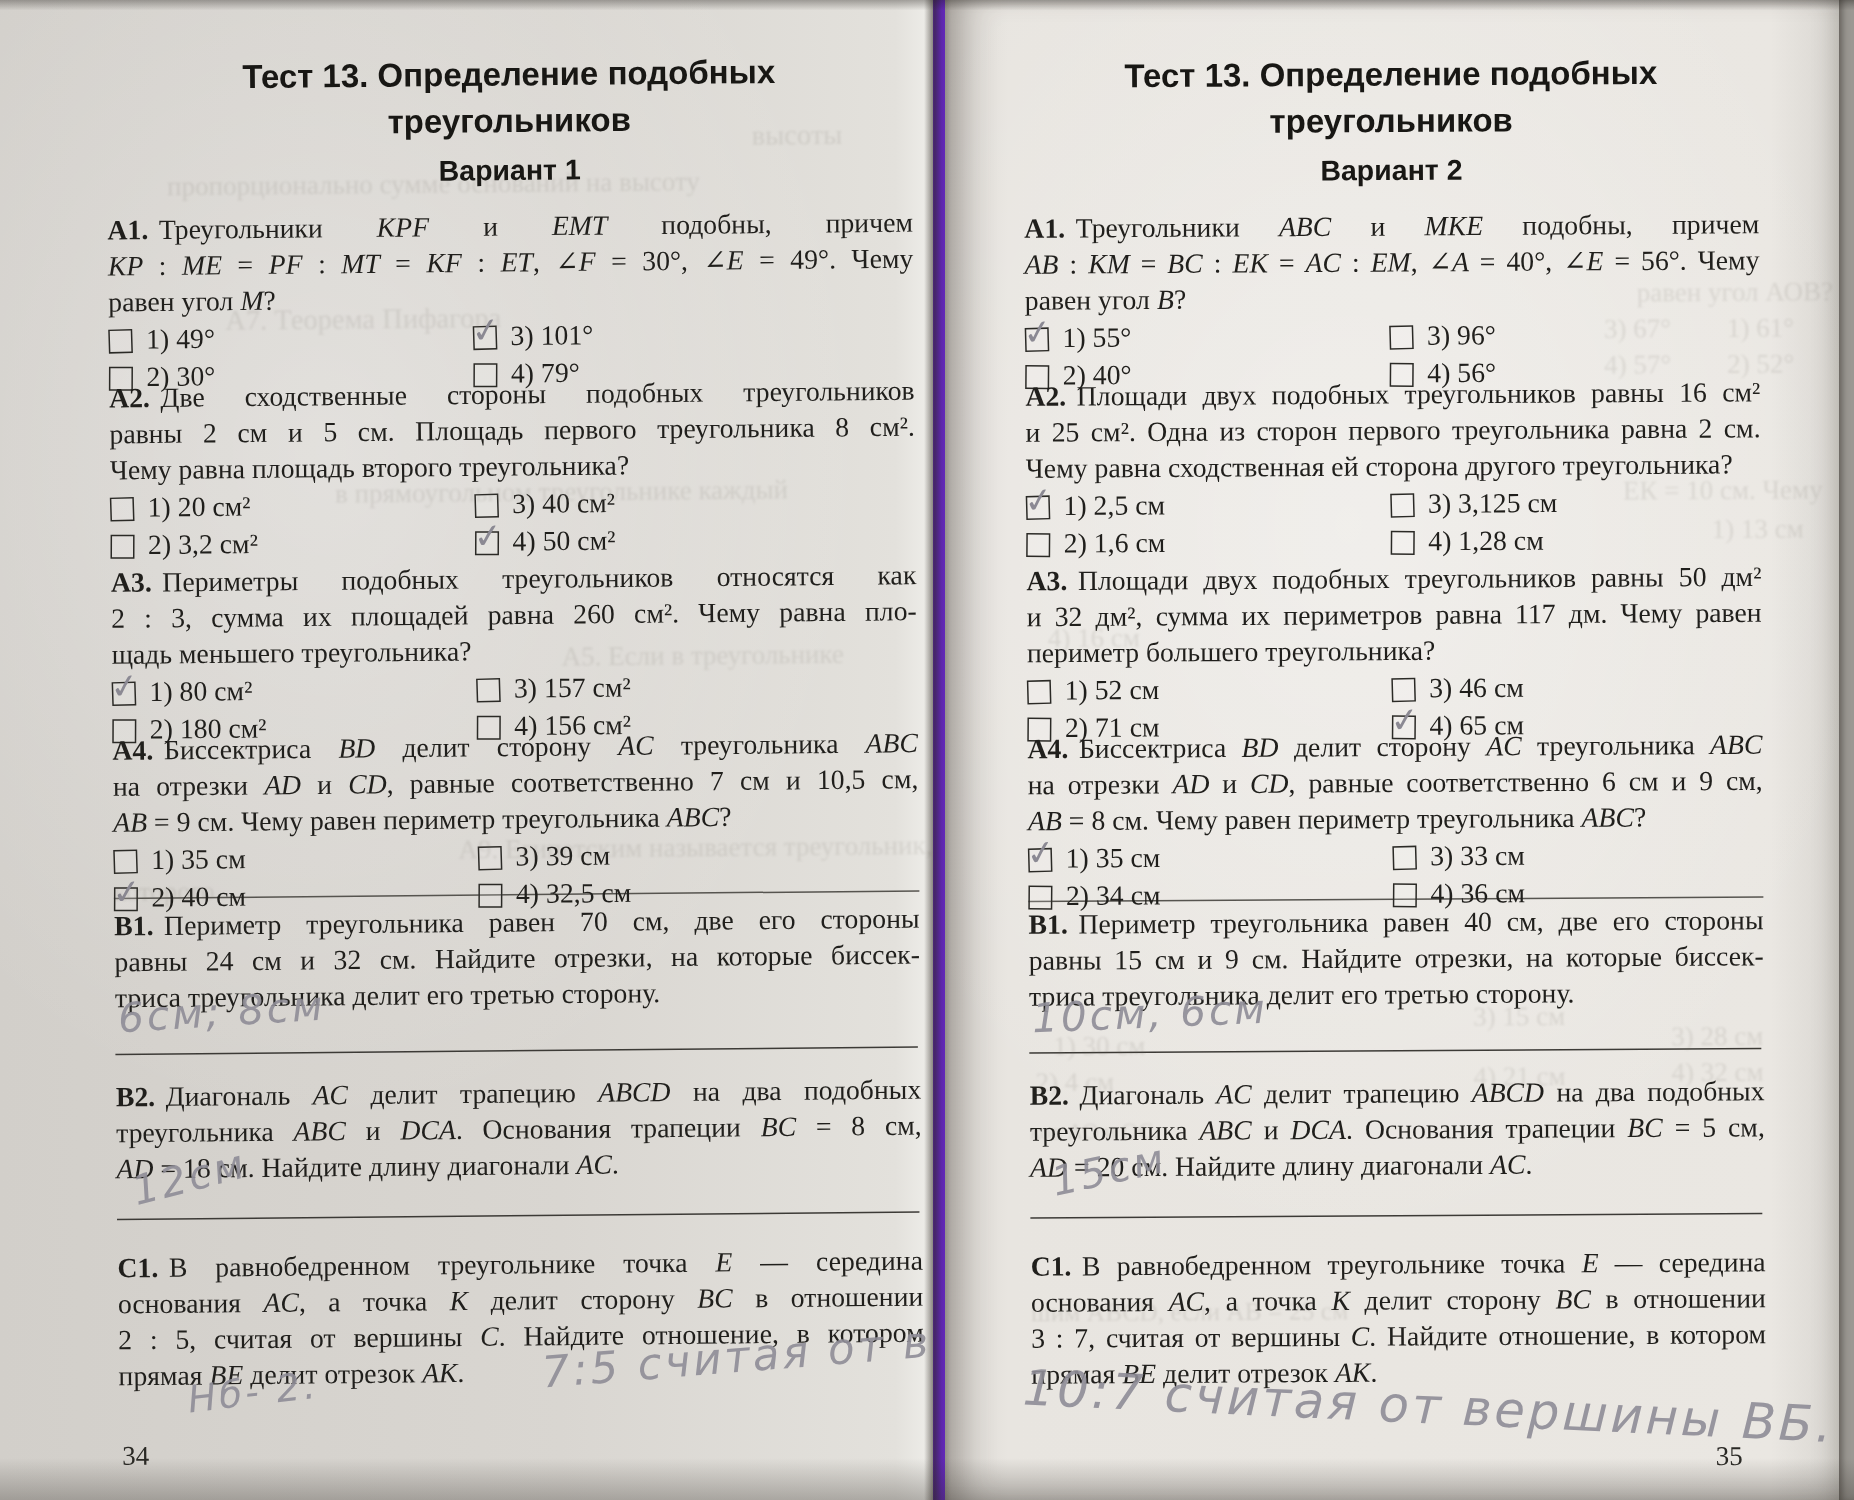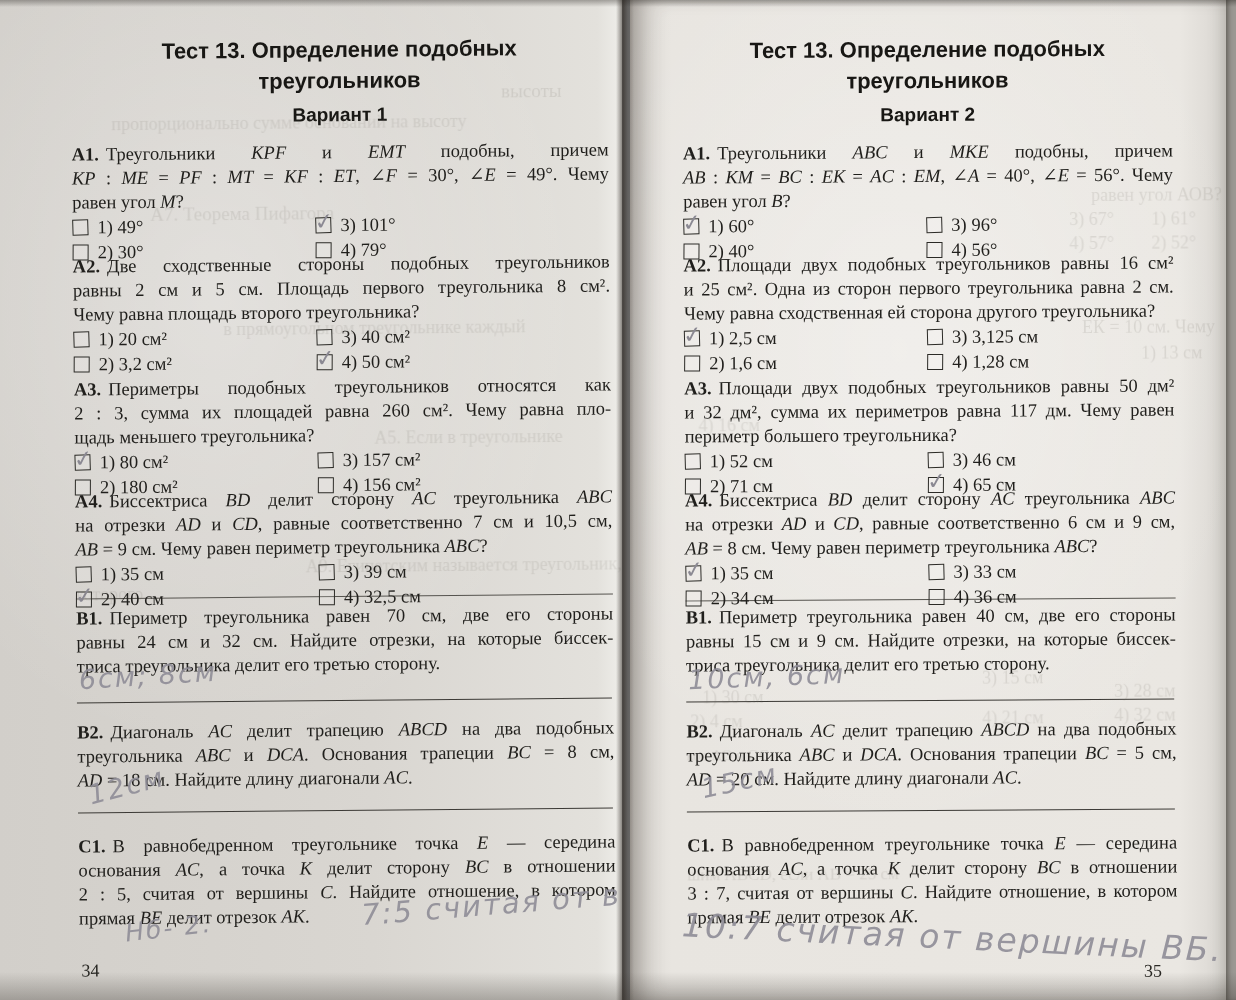--- a/index.html
+++ b/index.html
@@ -1,16 +1,16 @@
 <!DOCTYPE html>
 <html><head>
 <meta charset="utf-8">
 <style>
   html,body{margin:0;padding:0;background:#8f8c87;}
-  #canvas{position:relative;width:1236px;height:1000px;overflow:hidden;background:#737373;
+  #canvas{position:relative;width:1236px;height:1000px;overflow:hidden;background:#6d28d9;
     font-family:"Liberation Serif","DejaVu Serif",serif;color:#201f1c;}
   .page{position:absolute;top:0;height:1000px;overflow:hidden;}
   #pageL{left:0;width:622px;
     background:
       radial-gradient(90% 70% at 35% 30%, rgba(255,255,255,.30), rgba(0,0,0,0) 65%),
       linear-gradient(to right,#d2cfca 0,#d9d6d1 60%,#e3e1dc 96%,#efeeea 100%),#d9d6d1;}
   #pageR{left:630px;width:598px;
     background:
       radial-gradient(85% 70% at 45% 35%, rgba(255,255,255,.35), rgba(0,0,0,0) 70%),
       linear-gradient(to right,#d8d5d0 0,#e8e5e0 7%,#eae7e2 92%,#d8d5d0 100%),#e8e5e0;
@@ -204,21 +204,21 @@
       <div class="variant">Вариант 2</div>
       <div class="pnum" style="right:16px;top:922px;">35</div>
     <div class="sep" style="top: 599px;"></div>
         <div class="q" style="top: 140px;">
           <div class="qline"><b class="qnum">А1.</b><span class="rich">Треугольники <i>ABC</i> и <i>MKE</i> подобны, причем</span></div>
           <div class="qline"><span class="rich"><i>AB</i> : <i>KM</i> = <i>BC</i> : <i>EK</i> = <i>AC</i> : <i>EM</i>, ∠<i>A</i> = 40°, ∠<i>E</i> = 56°. Чему</span></div>
           <div class="qline last"><span class="rich">равен угол <i>B</i>?</span></div>
           <div class="orow">
             <div class="opt c1 checked">
               <span class="box"></span>
-              <span class="lbl rich">1) 60°</span>
+              <span class="lbl rich">1) 55°</span>
             </div>
             <div class="opt">
               <span class="box"></span>
               <span class="lbl rich">3) 96°</span>
             </div>
           </div>
           <div class="orow">
             <div class="opt c1">
               <span class="box"></span>
               <span class="lbl rich">2) 40°</span>

